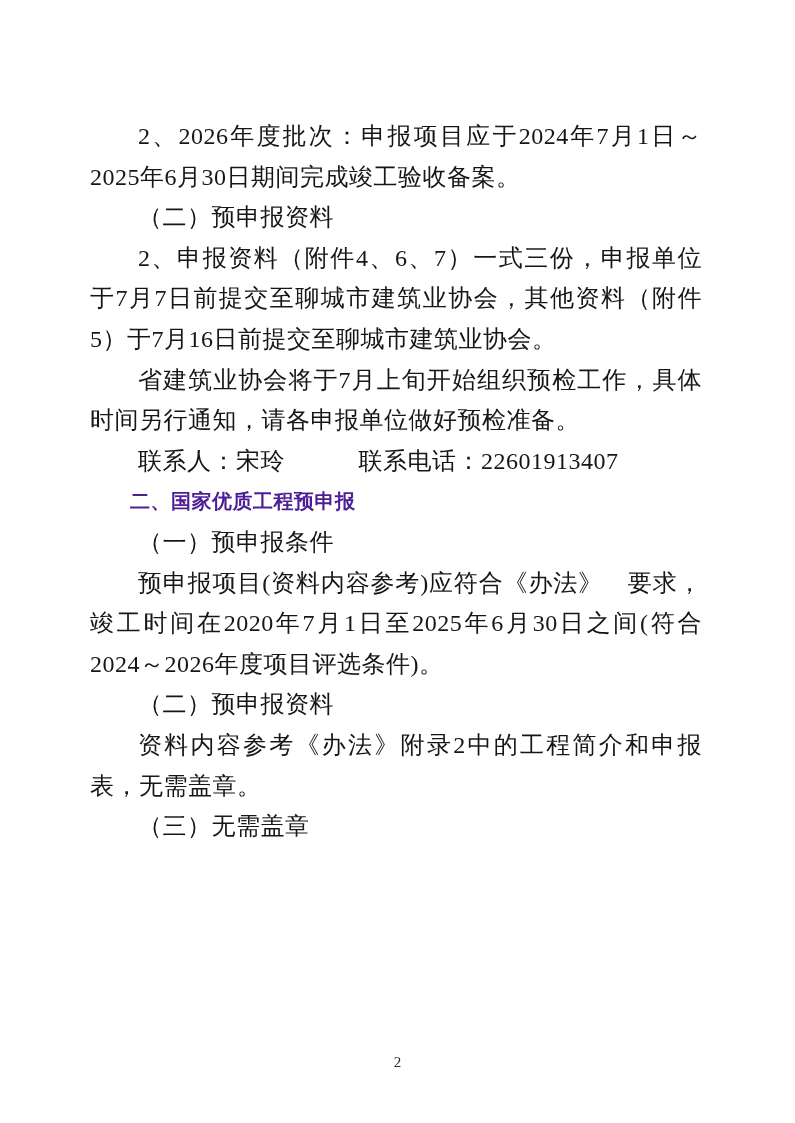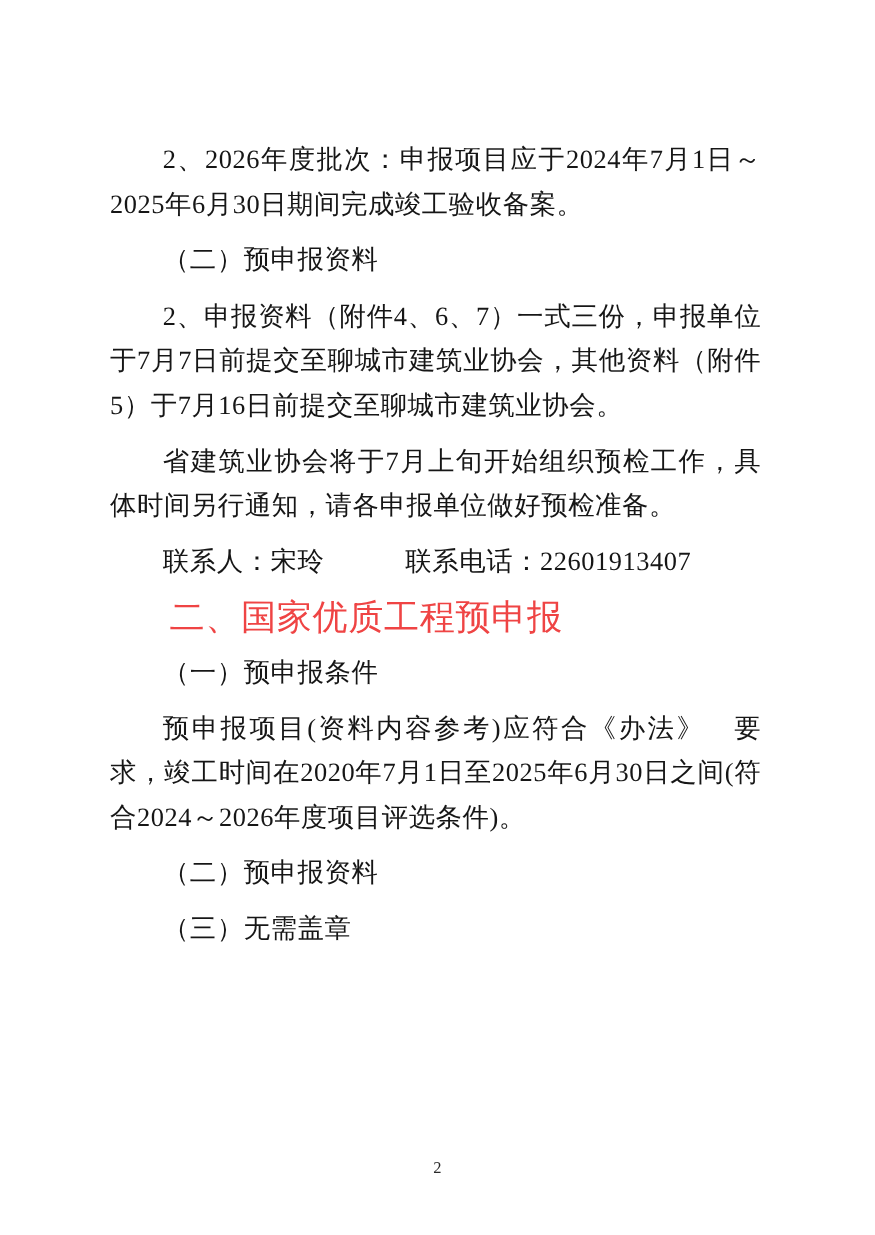--- a/index.html
+++ b/index.html
@@ -20,33 +20,33 @@
     position: absolute;
     left: 90px;
     top: 116px;
     width: 612px;
     font-size: 24px;
     line-height: 40.6px;
     text-align: justify;
     text-justify: inter-character;
   }
   .para {
-    margin: 10px;
+    margin: 0;
     text-indent: 2em;
     letter-spacing: 0.5px;
   }
   .heading {
     margin: 0;
     text-indent: 2em;
-    font-size: 32px;
+    font-size: 20px;
     line-height: 40.6px;
-    font-weight: normal;
+    font-weight: bold;
     font-family: "Liberation Sans", "DejaVu Sans", sans-serif;
     letter-spacing: 0.5px;
-    color: #ef4444;
+    color: #4c1d95;
   }
   .footer {
     position: absolute;
     left: 0;
     right: 0;
     top: 1052px;
     text-align: center;
     font-size: 15px;
     line-height: 20px;
     color: #2a2a2a;
@@ -60,19 +60,20 @@
   <div class="content">
     <p class="para">2、2026年度批次：申报项目应于2024年7月1日～2025年6月30日期间完成竣工验收备案。</p>
     <p class="para">（二）预申报资料</p>
     <p class="para">2、申报资料（附件4、6、7）一式三份，申报单位于7月7日前提交至聊城市建筑业协会，其他资料（附件5）于7月16日前提交至聊城市建筑业协会。</p>
     <p class="para">省建筑业协会将于7月上旬开始组织预检工作，具体时间另行通知，请各申报单位做好预检准备。</p>
     <p class="para">联系人：宋玲　　　联系电话：22601913407</p>
     <h2 class="heading">二、国家优质工程预申报</h2>
     <p class="para">（一）预申报条件</p>
     <p class="para">预申报项目(资料内容参考)应符合《办法》　要求，竣工时间在2020年7月1日至2025年6月30日之间(符合2024～2026年度项目评选条件)。</p>
     <p class="para">（二）预申报资料</p>
+    <p class="para">资料内容参考《办法》附录2中的工程简介和申报表，无需盖章。</p>
     <p class="para">（三）无需盖章</p>
   </div>
 
   <div class="footer">
     <span>2</span>
   </div>
 </div>
 
 </body></html>

